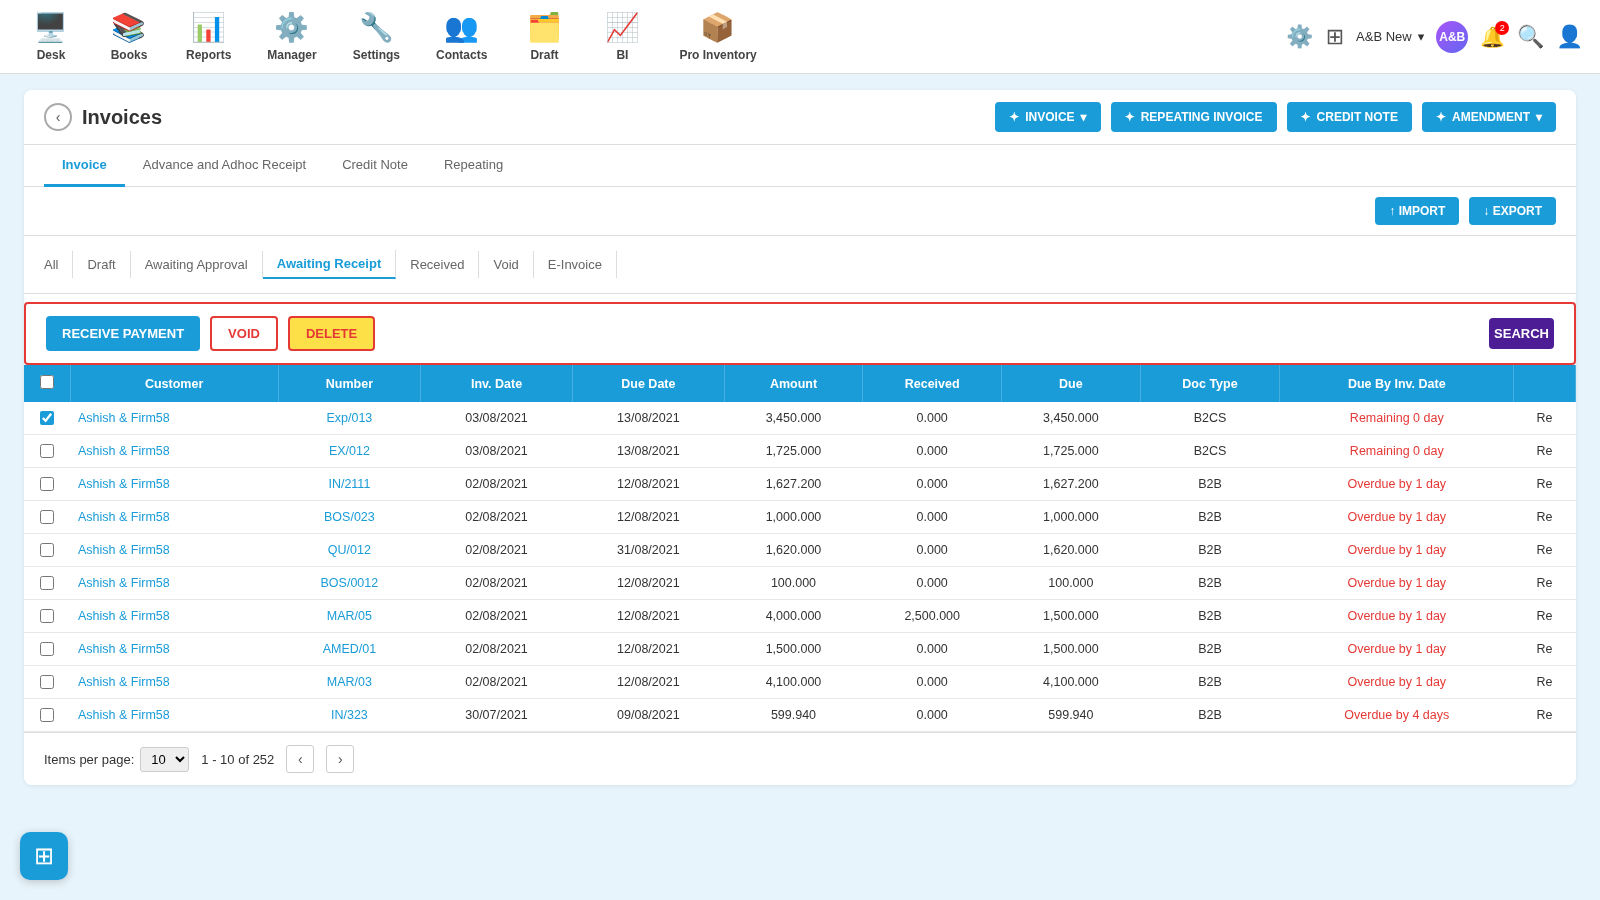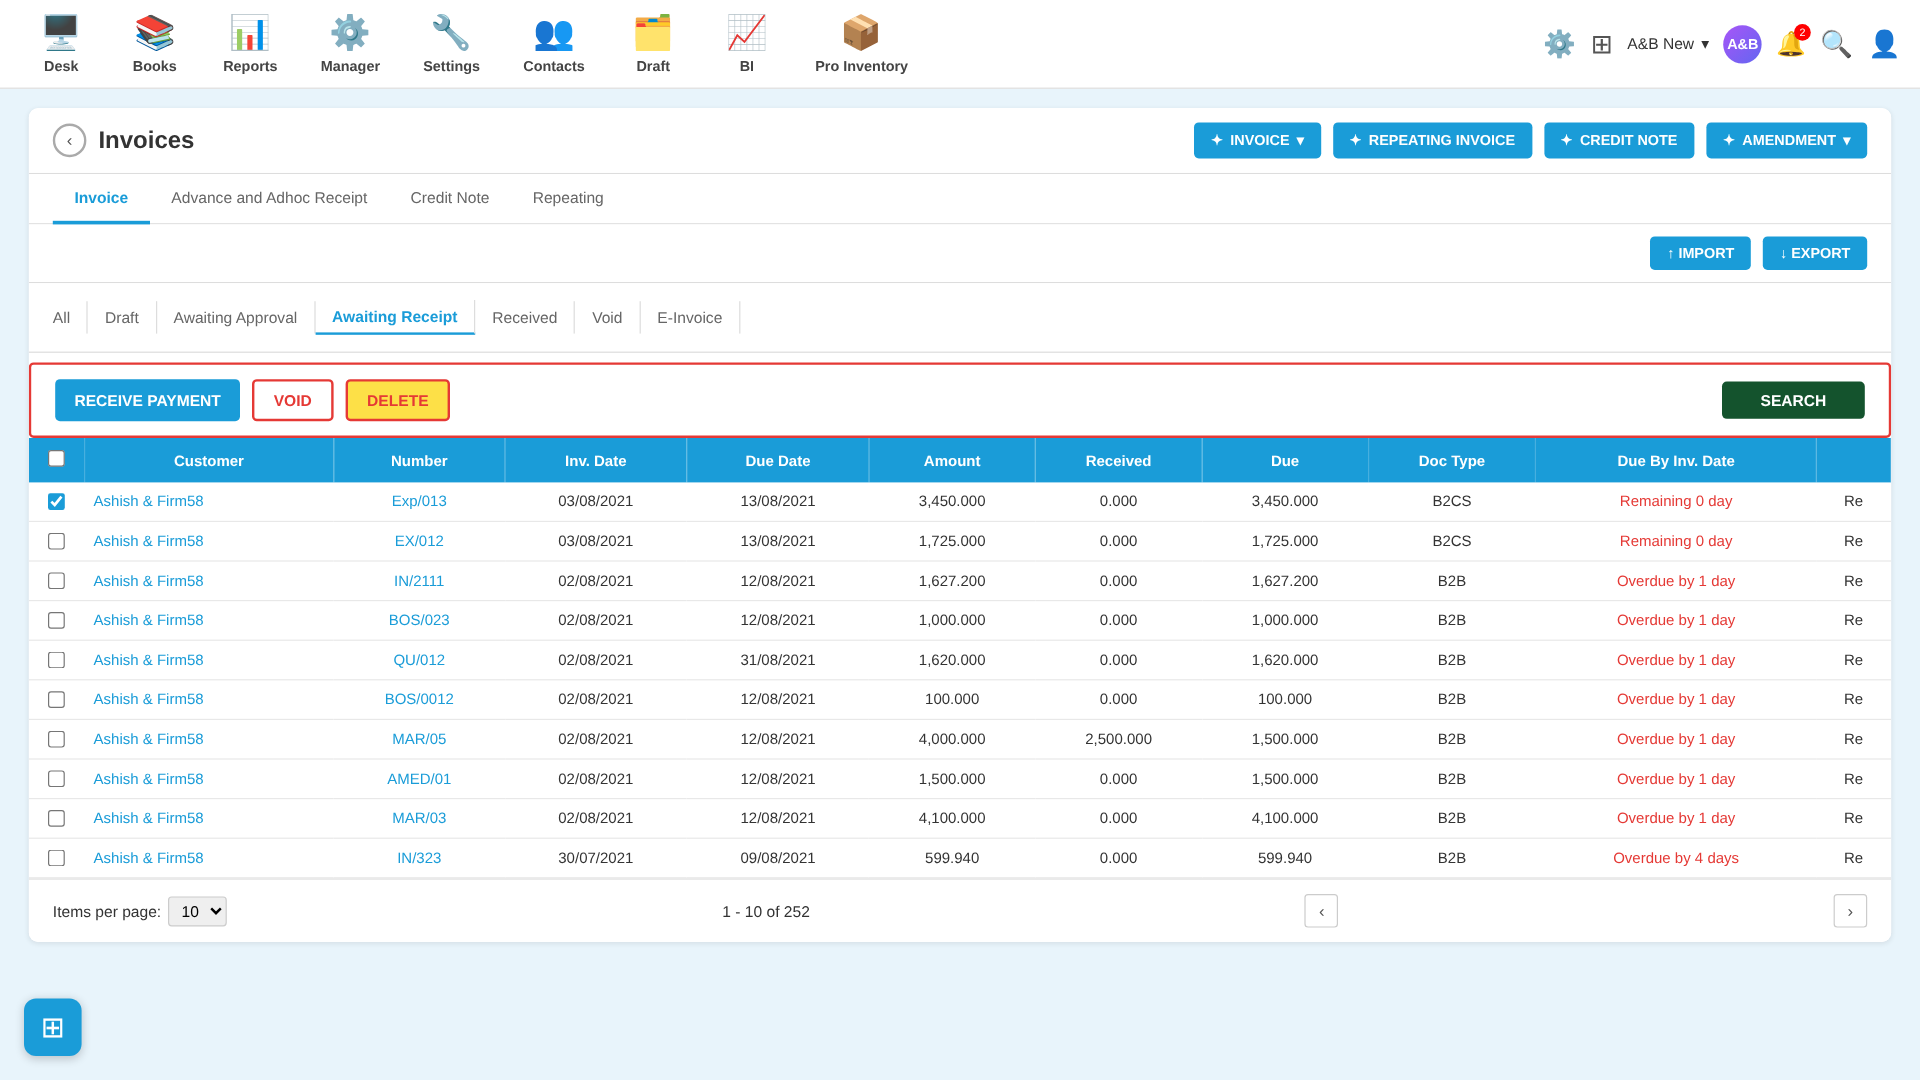--- a/index.html
+++ b/index.html
@@ -110,22 +110,22 @@
     }
     .btn-void {
       background: #fff; color: #e53935; border: 2px solid #e53935; border-radius: 4px;
       padding: 8px 16px; cursor: pointer; font-size: 13px; font-weight: 700;
     }
     .btn-delete {
       background: #fde047; color: #e53935; border: 2px solid #e53935; border-radius: 4px;
       padding: 8px 16px; cursor: pointer; font-size: 13px; font-weight: 700;
     }
     .btn-search {
-      background: #14532d; color: #fff; border: none; border-radius: 4px;
-      padding: 8px 32px; cursor: pointer; font-size: 13px; font-weight: 700;
+      background: #4c1d95; color: #fff; border: none; border-radius: 4px;
+      padding: 8px 5px; cursor: pointer; font-size: 13px; font-weight: 700;
     }
 
     
     .table-container {
       background: #fff; overflow-x: auto;
     }
     table { width: 100%; border-collapse: collapse; font-size: 12.5px; border-radius: 32px; }
     thead tr { background: #1a9cd8; color: #fff; }
     thead th {
       padding: 10px 8px; text-align: center; font-weight: 600;
@@ -135,21 +135,21 @@
     tbody tr { border-bottom: 1px solid #e8e8e8; }
     tbody td { padding: 9px 8px; text-align: center; }
     tbody td:nth-child(2) { text-align: left; }
     tbody td.link { color: #1a9cd8; cursor: pointer; }
     .checkbox-cell { display: flex; align-items: center; justify-content: center; }
     input[type="checkbox"] { width: 14px; height: 14px; cursor: pointer; accent-color: #1a9cd8; }
 
     
     .pagination {
       background: #fff; padding: 12px 20px; display: flex; align-items: center;
-      justify-content: space-between; gap: 12px; border-top: 1px solid #ddd;
+      justify-content: flex-start; gap: 12px; border-top: 1px solid #ddd;
       font-size: 13px;
     }
     .items-per-page { display: flex; align-items: center; gap: 6px; }
     .items-per-page select {
       border: 1px solid #ccc; border-radius: 3px; padding: 3px 6px; font-size: 13px;
     }
     .page-info { color: #333; }
     .page-nav-btn {
       width: 28px; height: 28px; border: 1px solid #ccc; border-radius: 3px;
       background: #fff; cursor: pointer; display: flex; align-items: center;

